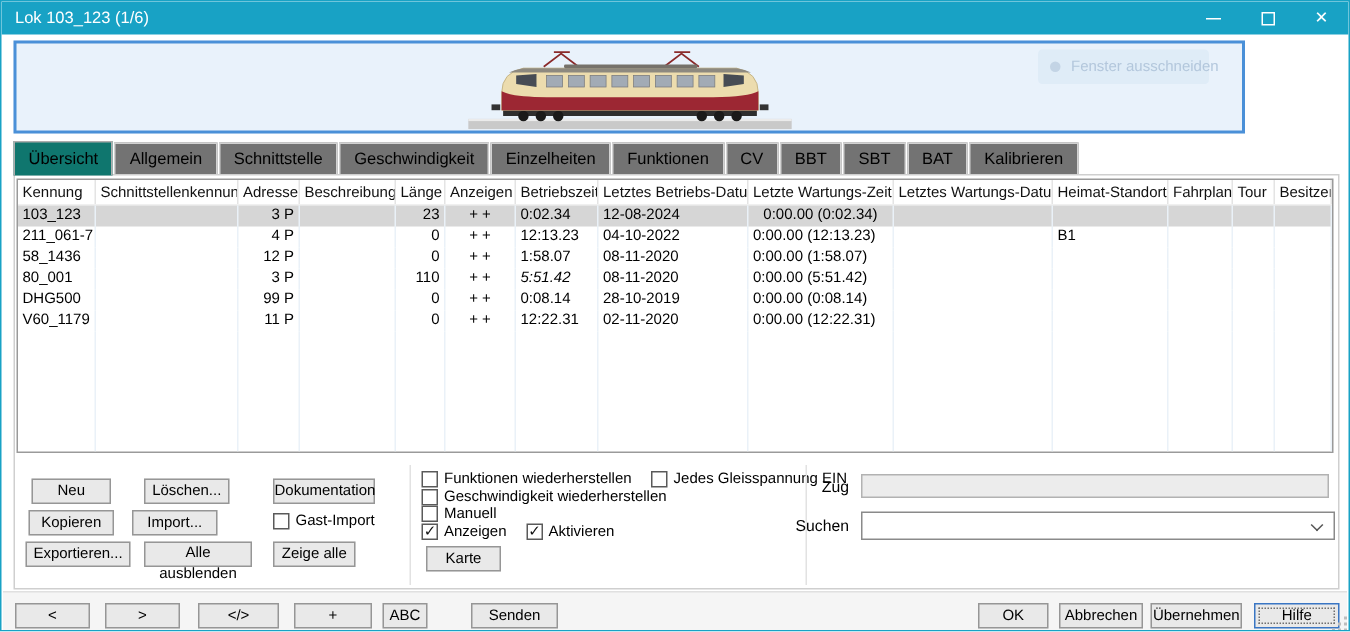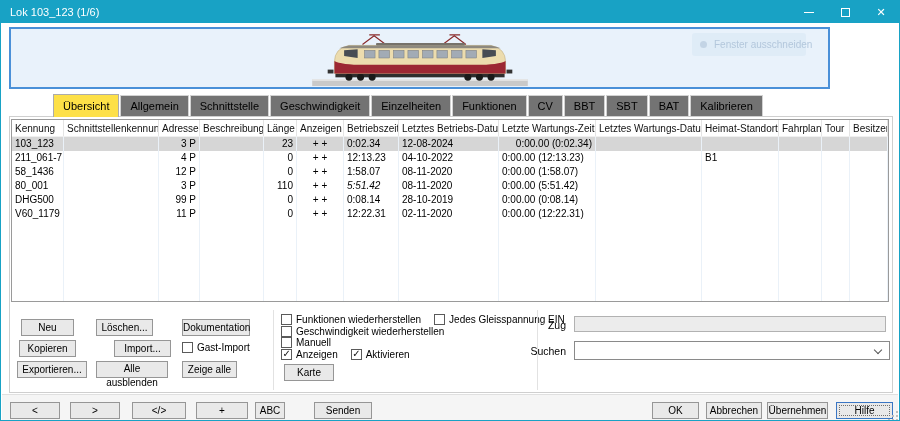--- a/index.html
+++ b/index.html
@@ -21,22 +21,22 @@
   .ghost{position:absolute;right:22px;top:4px;width:114px;height:23px;border-radius:3px;
     background:rgba(219,233,246,0.75);display:flex;align-items:center;
     color:#b3c7dc;font-size:10px;white-space:nowrap;}
   .ghost-dot{width:7px;height:7px;border-radius:50%;background:#c3d4e5;margin:0 7px 0 8px;flex:0 0 7px;}
   
   .tabstrip{position:absolute;left:8px;top:93px;width:884px;height:22px;
     display:flex;align-items:flex-end;font-size:11px;}
   .tab{height:21px;line-height:20px;padding:0 9px;background:#737373;color:#000;
     border:1px solid #d2d2d2;border-bottom:none;margin-right:1px;white-space:nowrap;
     min-width:24px;text-align:center;cursor:default;}
-  .tab.active{height:23px;line-height:22px;background:#fde047;border-color:#acacac;
-    position:relative;z-index:3;margin-bottom:-1px;margin-left:44px;}
+  .tab.active{height:23px;line-height:22px;background:#0f766e;border-color:#acacac;
+    position:relative;z-index:3;margin-bottom:-1px;}
   
   .content-panel{position:absolute;left:8px;top:115px;width:884px;height:277px;
     background:#fff;border:1px solid #cfcfcf;}
   
   .table{position:absolute;left:1px;top:2px;width:878px;height:183px;background:#fff;
     border:1px solid #9a9a9a;font-size:10px;display:flex;flex-direction:column;overflow:hidden;}
   .thead{display:flex;flex:0 0 17px;height:17px;line-height:17px;border-bottom:1px solid #f0f0f0;color:#111;}
   .th{padding:0 3px;border-right:1px solid #e4e4e4;overflow:hidden;white-space:nowrap;text-align:left !important;}
   .trow{display:flex;flex:0 0 14px;height:14px;line-height:14px;color:#000;}
   .trow.selected{background:#d6d6d6;}
@@ -44,21 +44,21 @@
   .tfill{flex:1 1 auto;display:flex;}
   .tfill .td{border-right:1px solid #eaf1f8;}
   
   .btn{position:absolute;height:17px;background:#e9e9e9;border:1px solid #969696;
     font-family:"Liberation Sans",sans-serif;font-size:10px;line-height:14px;color:#000;
     text-align:center;padding:0;cursor:default;}
   .btn-neu{left:11px;top:202px;width:53px;}
   .btn-loeschen{left:86px;top:202px;width:57px;}
   .btn-dokumentation{left:172px;top:202px;width:68px;}
   .btn-kopieren{left:9px;top:223px;width:57px;}
-  .btn-import{left:104px;top:223px;width:57px;}
+  .btn-import{left:78px;top:223px;width:57px;}
   .btn-exportieren{left:7px;top:244px;width:70px;}
   .btn-alle{left:86px;top:244px;width:72px;}
   .btn-zeige{left:172px;top:244px;width:55px;}
   .btn-karte{left:274px;top:247px;width:50px;}
   .vdiv{position:absolute;top:193px;height:80px;width:1px;background:#e2e2e2;}
   .vdiv1{left:263px;}.vdiv2{left:527px;}
   
   .options{position:absolute;left:271px;top:197px;font-size:10px;color:#000;}
   .opt-row{display:flex;align-items:center;height:11.5px;white-space:nowrap;}
   .cb-item{display:flex;align-items:center;cursor:default;}
@@ -193,21 +193,21 @@
       <div style="display:flex;flex-direction:column;flex:1 1 auto;">
           <div class="trow selected">
             <div class="td" style="flex: 0 0 52px; text-align: left;">103_123</div>
             <div class="td" style="flex: 0 0 95px; text-align: left;"></div>
             <div class="td" style="flex: 0 0 41px; text-align: right;">3 P</div>
             <div class="td" style="flex: 0 0 64px; text-align: left;"></div>
             <div class="td" style="flex: 0 0 33px; text-align: right;">23</div>
             <div class="td" style="flex: 0 0 47px; text-align: center;">+ +</div>
             <div class="td" style="flex: 0 0 55px; text-align: left;">0:02.34</div>
             <div class="td" style="flex: 0 0 100px; text-align: left;">12-08-2024</div>
-            <div class="td" style="flex: 0 0 97px; text-align: right;">0:00.00 (0:02.34)</div>
+            <div class="td" style="flex: 0 0 97px; text-align: center;">0:00.00 (0:02.34)</div>
             <div class="td" style="flex: 0 0 106px; text-align: left;"></div>
             <div class="td" style="flex: 0 0 77px; text-align: left;"></div>
             <div class="td" style="flex: 0 0 43px; text-align: left;"></div>
             <div class="td" style="flex: 0 0 28px; text-align: left;"></div>
             <div class="td" style="flex: 1 1 auto; text-align: left;"></div>
           </div>
           <div class="trow">
             <div class="td" style="flex: 0 0 52px; text-align: left;">211_061-7</div>
             <div class="td" style="flex: 0 0 95px; text-align: left;"></div>
             <div class="td" style="flex: 0 0 41px; text-align: right;">4 P</div>

